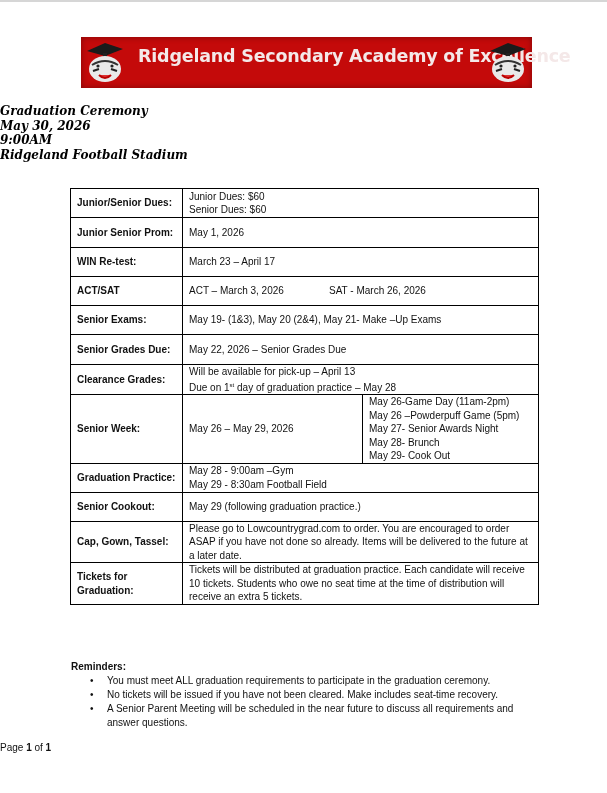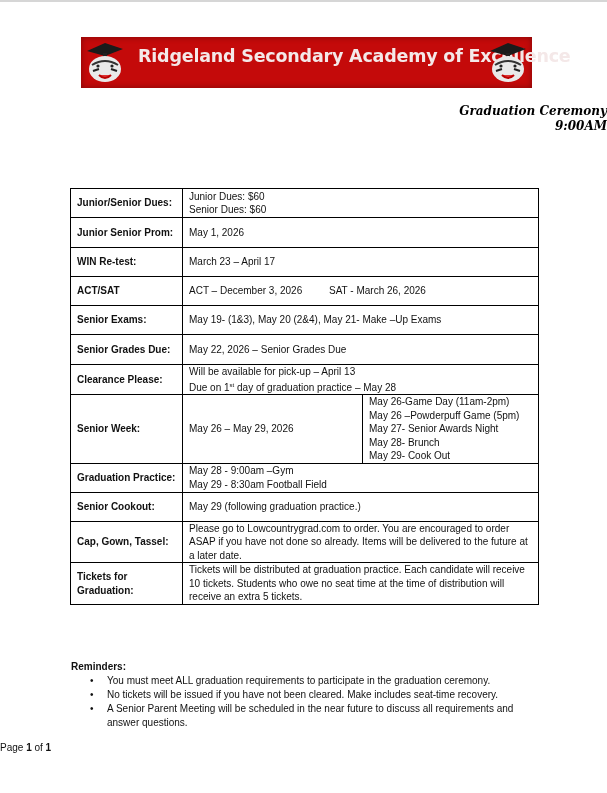--- a/index.html
+++ b/index.html
@@ -16,21 +16,21 @@
     }
     .mascot { position: absolute; top: 2px; width: 44px; height: 47px; }
     .mascot.left { left: 2px; }
     .mascot.right { right: 2px; }
     .banner-title {
       position: absolute; left: 57px; top: 9px;
       font-family: "DejaVu Sans", sans-serif; font-weight: bold; font-size: 17.5px;
       color: #f4e8e8; letter-spacing: -0.2px; white-space: nowrap;
     }
     .ceremony {
-      position: absolute; left: 0; width: 607px; top: 104px; text-align: right;
+      position: absolute; left: 0; width: 607px; top: 104px; text-align: left;
       font-family: "DejaVu Serif", serif; font-weight: bold; font-style: italic;
       font-size: 12px; line-height: 14.5px; color: #000;
     }
     table.sched {
       position: absolute; left: 70px; top: 188px; width: 469px;
       border-collapse: collapse; font-size: 10px; table-layout: fixed;
     }
     table.sched td {
       border: 1.4px solid #000; padding: 0 6px; vertical-align: middle; line-height: 13.5px;
     }
@@ -70,21 +70,23 @@
     <path d="M9 26 Q22 18 35 26" stroke="#333" stroke-width="2" fill="none"></path>
     <path d="M10 32 L16 30 M28 30 L34 32" stroke="#222" stroke-width="2"></path>
     <circle cx="15" cy="27" r="1.6" fill="#222"></circle>
       <circle cx="29" cy="27" r="1.6" fill="#222"></circle>
     <path d="M16 36 Q22 42 28 36" stroke="#b00" stroke-width="2" fill="#d33"></path>
   </svg>
 </div>
 
 <div class="ceremony">
   <div>Graduation Ceremony</div>
+  <div>May 30, 2026</div>
   <div>9:00AM</div>
+  <div>Ridgeland Football Stadium</div>
 </div>
 
 <table class="sched">
   <colgroup>
       <col style="width:112px">
       <col style="width:180px">
       <col>
     </colgroup>
   <tbody>
       <tr style="height:29px">
@@ -99,35 +101,35 @@
     <td colspan="2">May 1, 2026</td>
   </tr>
   <tr style="height:29px">
     <td class="lbl">WIN Re-test:</td>
     <td colspan="2">March 23 – April 17</td>
   </tr>
   <tr style="height:29px">
     <td class="lbl">ACT/SAT</td>
     <td colspan="2">
       <div class="act-wrap">
-        <span>ACT – December 3, 2026</span>
+        <span>ACT – March 3, 2026</span>
         <span>SAT - March 26, 2026</span>
       </div>
     </td>
   </tr>
   <tr style="height:29px">
     <td class="lbl">Senior Exams:</td>
     <td colspan="2">May 19- (1&amp;3), May 20 (2&amp;4), May 21- Make –Up Exams</td>
   </tr>
   <tr style="height:30px">
     <td class="lbl">Senior Grades Due:</td>
     <td colspan="2">May 22, 2026 – Senior Grades Due</td>
   </tr>
   <tr style="height:29px">
-    <td class="lbl">Clearance Please:</td>
+    <td class="lbl">Clearance Grades:</td>
     <td colspan="2">
       <div>Will be available for pick-up – April 13</div>
       <div><span>Due on 1</span><sup style="font-size:6px">st</sup><span> day of graduation practice – May 28</span></div>
     </td>
   </tr>
   <tr style="height:68px">
     <td class="lbl">Senior Week:</td>
     <td>May 26 – May 29, 2026</td>
     <td class="sub">
       <div>May 26-Game Day (11am-2pm)</div>

